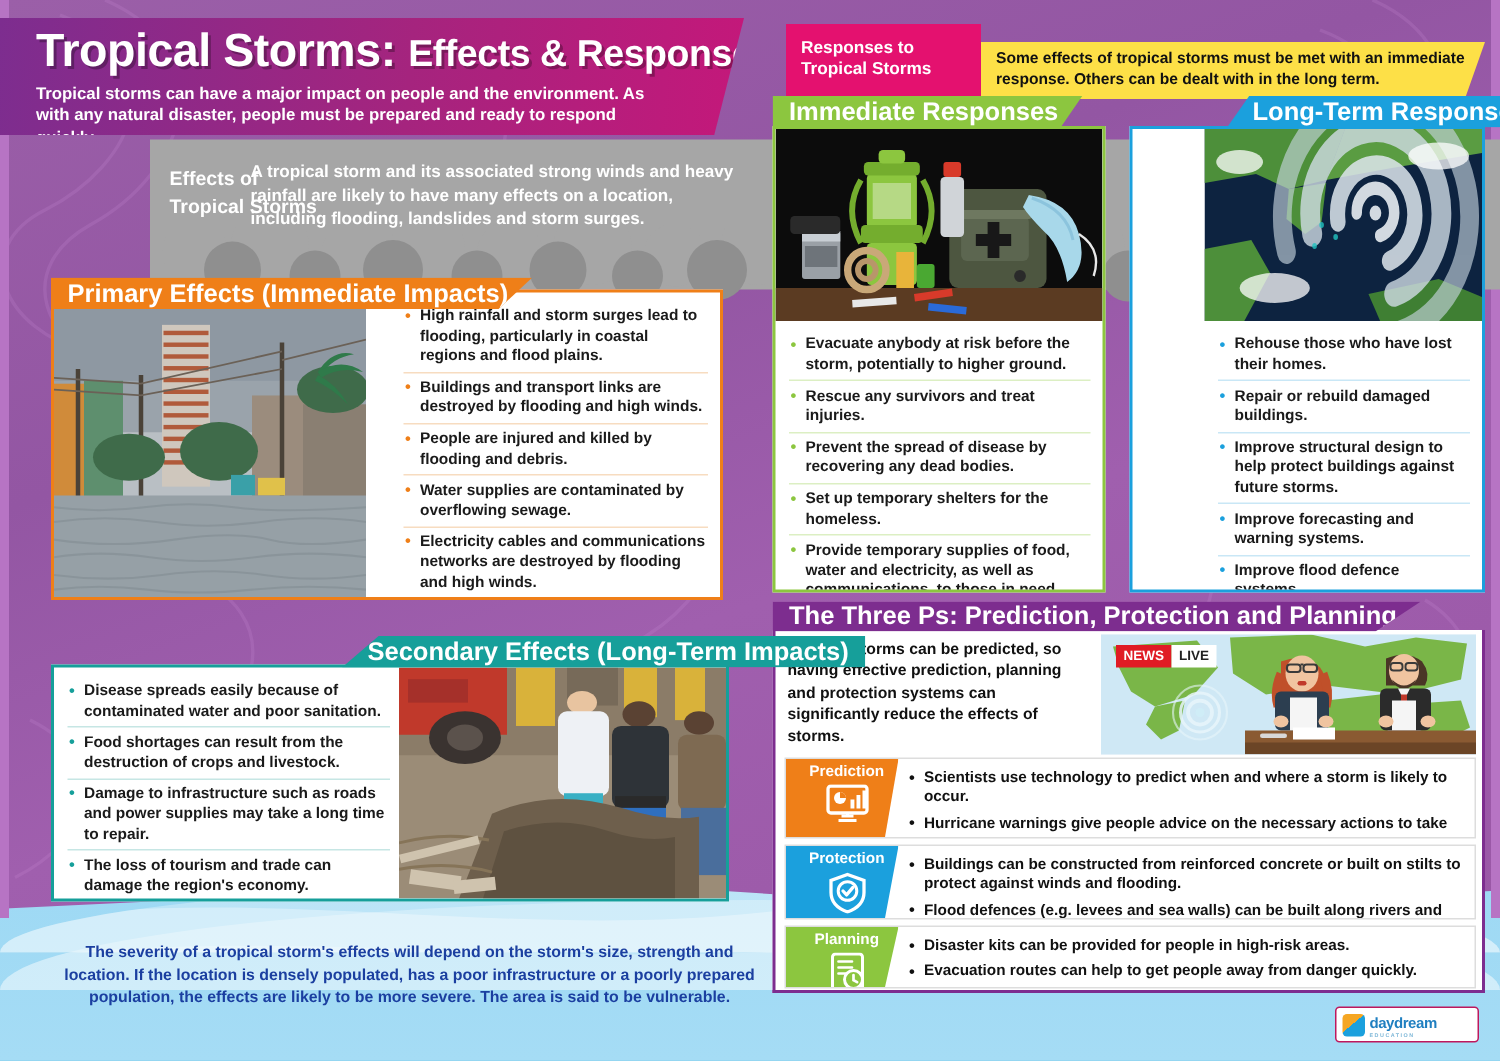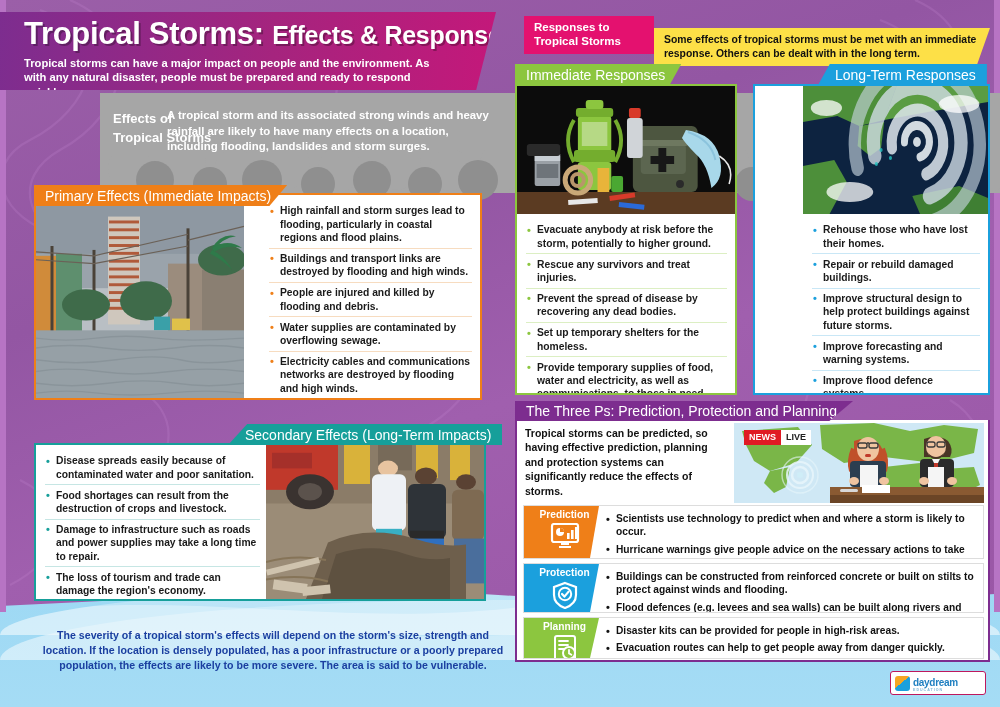--- a/index.html
+++ b/index.html
@@ -65,21 +65,21 @@
   }
   .cloud-text-r {
     position: absolute; left: 167px; top: 108px; width: 330px;
     font-size: 11.4px; font-weight: bold; color: #fff; line-height: 1.36;
   }
 
   
   .tab {
     position: absolute; height: 21px; padding: 0 16px 0 11px;
     display: flex; align-items: center;
-    font-size: 14px; font-weight: normal; color: #fff; white-space: nowrap;
+    font-size: 17px; font-weight: bold; color: #fff; white-space: nowrap;
     z-index: 5;
   }
   .tab.right-skew { clip-path: polygon(0 0, 100% 0, 93% 100%, 0 100%); }
   .tab.left-skew  { clip-path: polygon(7% 0, 100% 0, 100% 100%, 0 100%); padding: 0 11px 0 17px; }
 
   .panel {
     position: absolute; background: #fff; border: 2px solid #ccc;
     display: flex; overflow: hidden;
   }
   .panel .photo { flex: none; background-size: cover; background-position: center; }
@@ -110,21 +110,21 @@
   .bullets.g li + li { border-top-color: #dcefc3; }
   .bullets.b li:before { color: #1ba0dd; }
   .bullets.b li + li { border-top-color: #c9e7f6; }
   .bullets.o li:before { color: #ef7f18; }
   .bullets.o li + li { border-top-color: #f7dcc0; }
   .bullets.t li:before { color: #169f9a; }
   .bullets.t li + li { border-top-color: #c6e6e4; }
 
   
   .resp-pill {
-    position: absolute; left: 524px; top: 16px; width: 130px; height: 38px;
+    position: absolute; left: 524px; top: 16px; width: 130px; height: 48px;
     background: #e4116f; display: flex; flex-direction: column;
     justify-content: center; padding-left: 10px;
     font-size: 11.5px; font-weight: bold; color: #fff; line-height: 1.2;
   }
   .resp-white {
     position: absolute; left: 654px; top: 16px; width: 336px; height: 38px;
     background: #fde047; clip-path: polygon(0 0, 100% 0, 96% 100%, 0 100%);
     display: flex; align-items: center; padding-left: 10px;
     font-size: 10.4px; font-weight: bold; color: #111; line-height: 1.35; margin-top: 12px;
   }

